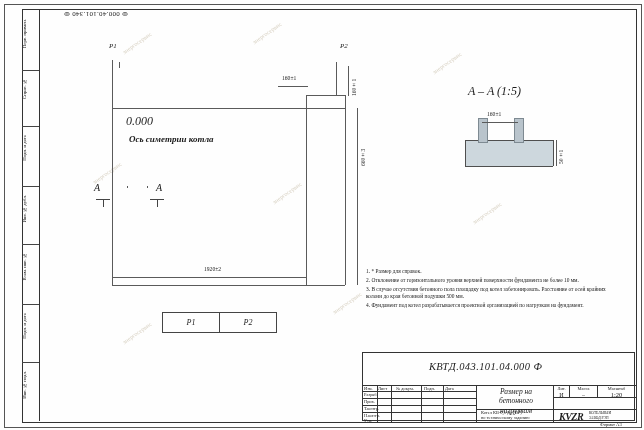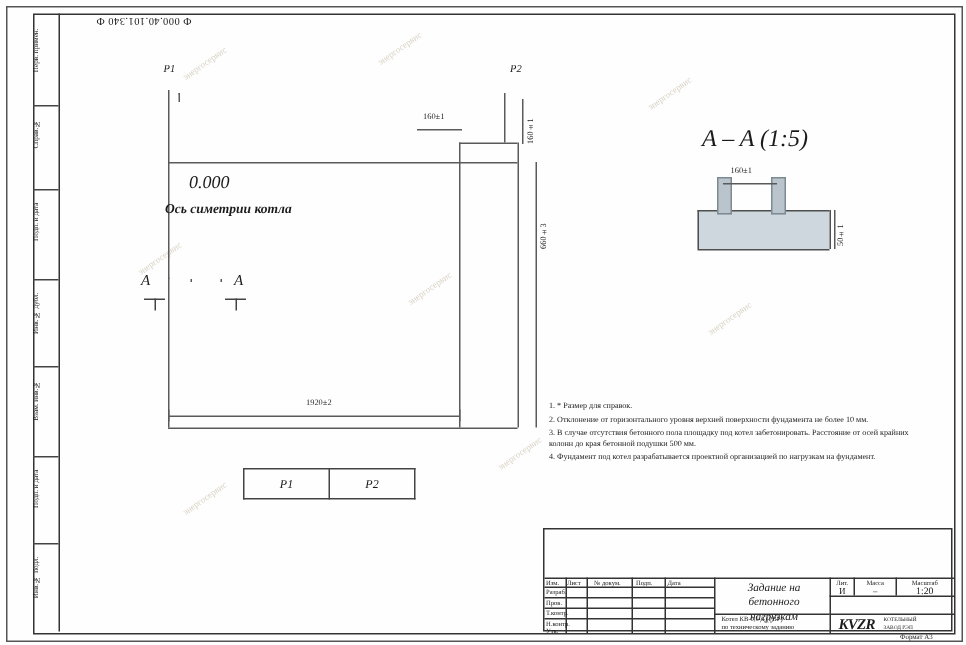--- a/index.html
+++ b/index.html
@@ -112,21 +112,21 @@
   <div class="ln" style="left:112px;top:108px;width:194px;"></div>
 
   <div class="lnv" style="left:119px;top:62px;height:6px;"></div>
   <div class="lnv" style="left:336px;top:62px;height:33px;"></div>
   <div class="ln" style="left:119px;top:62px;width:1px;"></div>
 
   <div class="lbl lbl-it" style="left:109px;top:42px;">P1</div>
   <div class="lbl lbl-it" style="left:340px;top:42px;">P2</div>
 
   <div class="big" style="position:absolute;left:126px;top:114px;">0.000</div>
-  <div class="med" style="position:absolute;left:110px;top:134px;font-family:Liberation Serif, serif;">Ось симетрии котла</div>
+  <div class="med" style="position:absolute;left:129px;top:134px;font-family:Liberation Serif, serif;">Ось симетрии котла</div>
 
   <div class="lbl lbl-it" style="left:94px;top:182px;font-size:10px;">A</div>
   <div class="lbl lbl-it" style="left:156px;top:182px;font-size:10px;">A</div>
   <div class="ln" style="left:96px;top:199px;width:14px;height:1.4px;background:#444;"></div>
   <div class="ln" style="left:150px;top:199px;width:14px;height:1.4px;background:#444;"></div>
   <div class="lnv" style="left:103px;top:199px;height:8px;background:#444;"></div>
   <div class="lnv" style="left:157px;top:199px;height:8px;background:#444;"></div>
   <div class="ln" style="left:112px;top:185px;width:1px;height:1px;"></div>
   <div class="lnv" style="left:127px;top:186px;height:2px;"></div>
   <div class="lnv" style="left:147px;top:186px;height:2px;"></div>
@@ -137,21 +137,21 @@
   <div class="lnv" style="left:348px;top:66px;height:30px;"></div>
 
   <div class="dimv" style="left:360px;top:128px;height:38px;">660±3</div>
   <div class="lnv" style="left:357px;top:108px;height:177px;"></div>
 
   <div class="dim" style="left:204px;top:266px;">1920±2</div>
   <div class="ln" style="left:112px;top:277px;width:194px;"></div>
   <div class="lnv" style="left:112px;top:273px;height:8px;"></div>
   <div class="lnv" style="left:306px;top:273px;height:8px;"></div>
 
-  <div class="lbl lbl-it" style="left:468px;top:84px;font-size:16px;">A – A (1:5)</div>
+  <div class="lbl lbl-it" style="left:468px;top:84px;font-size:12px;">A – A (1:5)</div>
   <div class="sect-fill" style="left:465px;top:140px;width:88px;height:26px;"></div>
   <div class="ln" style="left:465px;top:140px;width:88px;background:#4f4f4f;"></div>
   <div class="ln" style="left:465px;top:166px;width:88px;background:#4f4f4f;"></div>
   <div class="lnv" style="left:465px;top:140px;height:26px;background:#4f4f4f;"></div>
   <div class="lnv" style="left:553px;top:140px;height:26px;background:#4f4f4f;"></div>
   <div class="col" style="left:478px;top:118px;width:8px;height:23px;"></div>
   <div class="col" style="left:514px;top:118px;width:8px;height:23px;"></div>
   <div class="dim" style="left:487px;top:111px;">160±1</div>
   <div class="ln" style="left:482px;top:122px;width:36px;"></div>
   <div class="dimv" style="left:558px;top:140px;height:24px;">50±1</div>
@@ -186,23 +186,24 @@
     <div class="st-l" style="left:190px;top:56px;width:83px;height:1px;"></div>
     <div class="st-l" style="left:206px;top:32px;width:1px;height:12px;"></div>
     <div class="st-l" style="left:234px;top:32px;width:1px;height:12px;"></div>
     <div class="st-l" style="left:113px;top:56px;width:77px;height:1px;"></div>
 
     <div class="st-l" style="left:14px;top:32px;width:1px;height:37px;"></div>
     <div class="st-l" style="left:28px;top:32px;width:1px;height:37px;"></div>
     <div class="st-l" style="left:58px;top:32px;width:1px;height:37px;"></div>
     <div class="st-l" style="left:80px;top:32px;width:1px;height:37px;"></div>
 
+    <div class="codebig" style="left:66px;top:8px;">КВТД.043.101.04.000  Ф</div>
 
     <div class="ttl" style="left:118px;top:34px;width:70px;">
-      <span>Задание на</span><br>
+      <span>Размер на</span><br>
       <span>бетонного</span><br>
       <span>нагрузкам</span>
     </div>
 
     <div class="sc" style="left:118px;top:58px;">Котел  КВ-0,5 Д (РВР)</div>
     <div class="sc" style="left:118px;top:63px;">по техническому заданию</div>
 
     <div class="sc" style="left:1px;top:33.5px;">Изм.</div>
     <div class="sc" style="left:15px;top:33.5px;">Лист</div>
     <div class="sc" style="left:33px;top:33.5px;">№ докум.</div>

